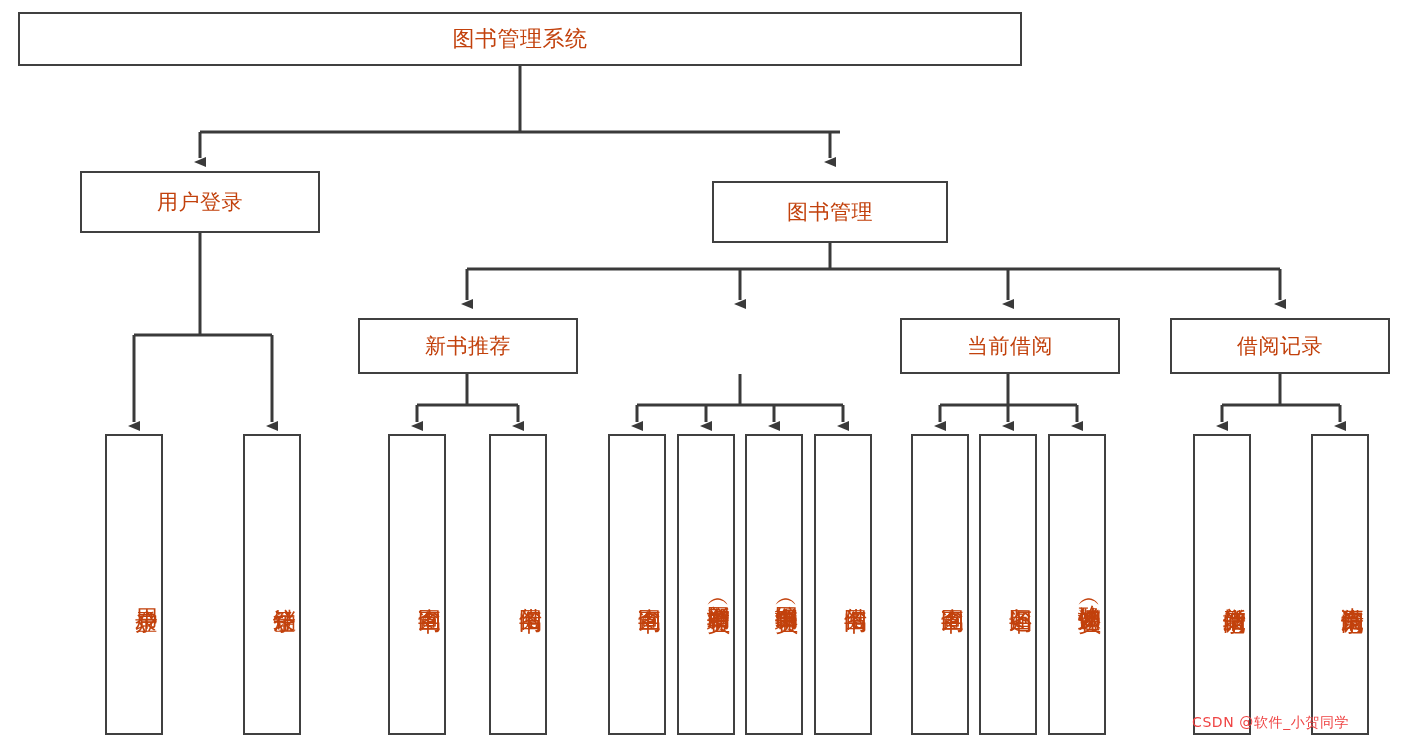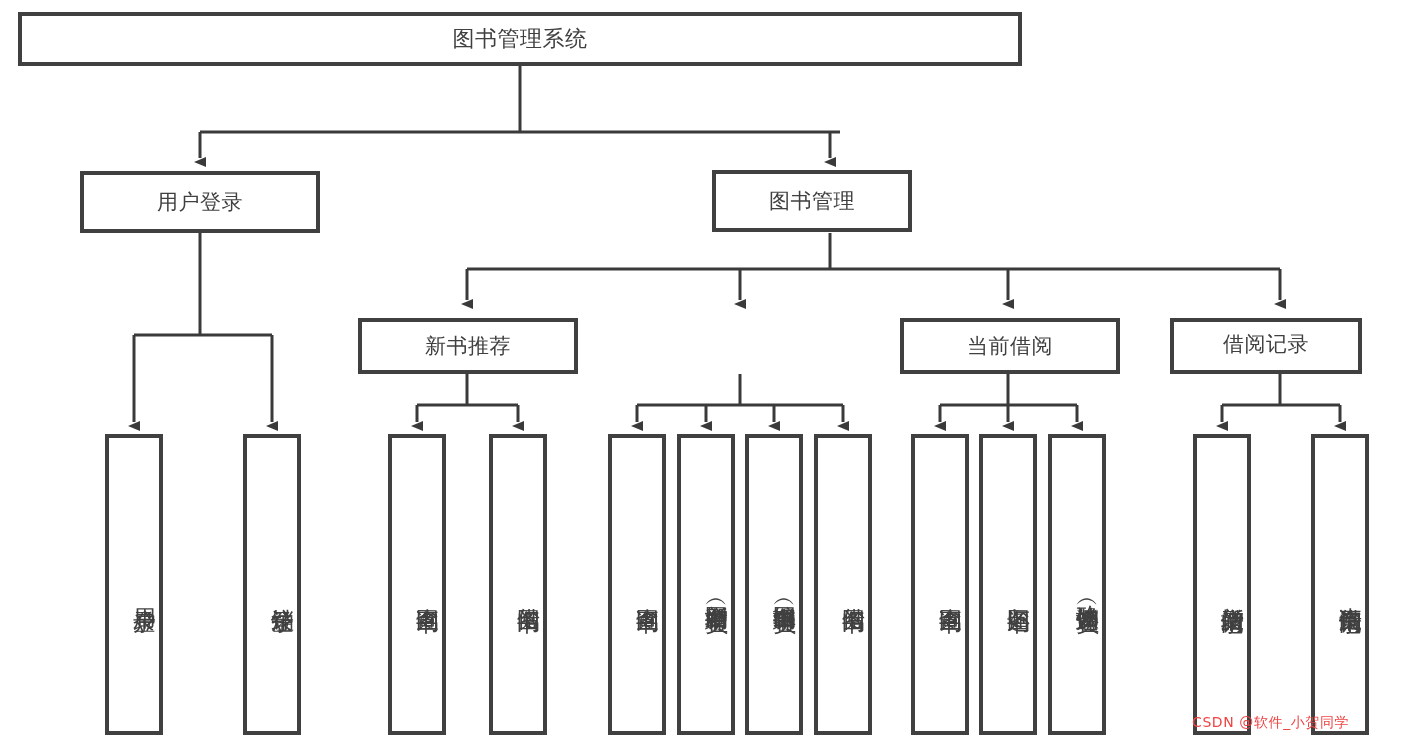--- a/index.html
+++ b/index.html
@@ -22,27 +22,27 @@
     position: absolute;
     left: 0;
     top: 0;
     width: 1405px;
     height: 747px;
     pointer-events: none;
   }
   .node {
     position: absolute;
     box-sizing: border-box;
-    border: 4px solid #404040;
+    border: 2px solid #404040;
     background: #ffffff;
     display: flex;
     align-items: center;
     justify-content: center;
     text-align: center;
-    color: #404040;
+    color: #c2410c;
     z-index: 2;
   }
   .node.h {
     font-size: 21px;
     line-height: 1.15;
     letter-spacing: 0.5px;
   }
   .node.root {
     font-size: 22px;
   }
@@ -116,25 +116,25 @@
       <path d="M1280,374 L1280,405"></path>
       <path d="M1222,405 L1340,405"></path>
       <path d="M1222,405 L1222,422" marker-end="url(#arrow)"></path>
       <path d="M1340,405 L1340,422" marker-end="url(#arrow)"></path>
     </g>
   </svg>
 
   <div class="node h root" style="left:18px; top:12px; width:1004px; height:54px;">图书管理系统</div>
 
   <div class="node h" style="left:80px; top:171px; width:240px; height:62px;">用户登录</div>
-  <div class="node h" style="left:712px; top:170px; width:200px; height:62px;">图书管理</div>
+  <div class="node h" style="left:712px; top:181px; width:236px; height:62px;">图书管理</div>
 
   <div class="node h" style="left:358px; top:318px; width:220px; height:56px;text-align:center;">新书推荐</div>
   <div class="node h" style="left:900px; top:318px; width:220px; height:56px;">当前借阅</div>
-  <div class="node h" style="left:1170px; top:318px; width:192px; height:56px;font-family:Liberation Mono, monospace;">借阅记录</div>
+  <div class="node h" style="left:1170px; top:318px; width:220px; height:56px;">借阅记录</div>
 
   <div class="node v" style="left:105px; top:434px; width:58px; height:301px;">用户登录</div>
   <div class="node v" style="left:243px; top:434px; width:58px; height:301px;">注销登录</div>
 
   <div class="node v" style="left:388px; top:434px; width:58px; height:301px;">查询图书</div>
   <div class="node v" style="left:489px; top:434px; width:58px; height:301px;">借阅图书</div>
 
   <div class="node v" style="left:608px; top:434px; width:58px; height:301px;">查询图书</div>
   <div class="node v" style="left:677px; top:434px; width:58px; height:301px;">新增图书（管理员）</div>
   <div class="node v" style="left:745px; top:434px; width:58px; height:301px;">编辑图书（管理员）</div>

